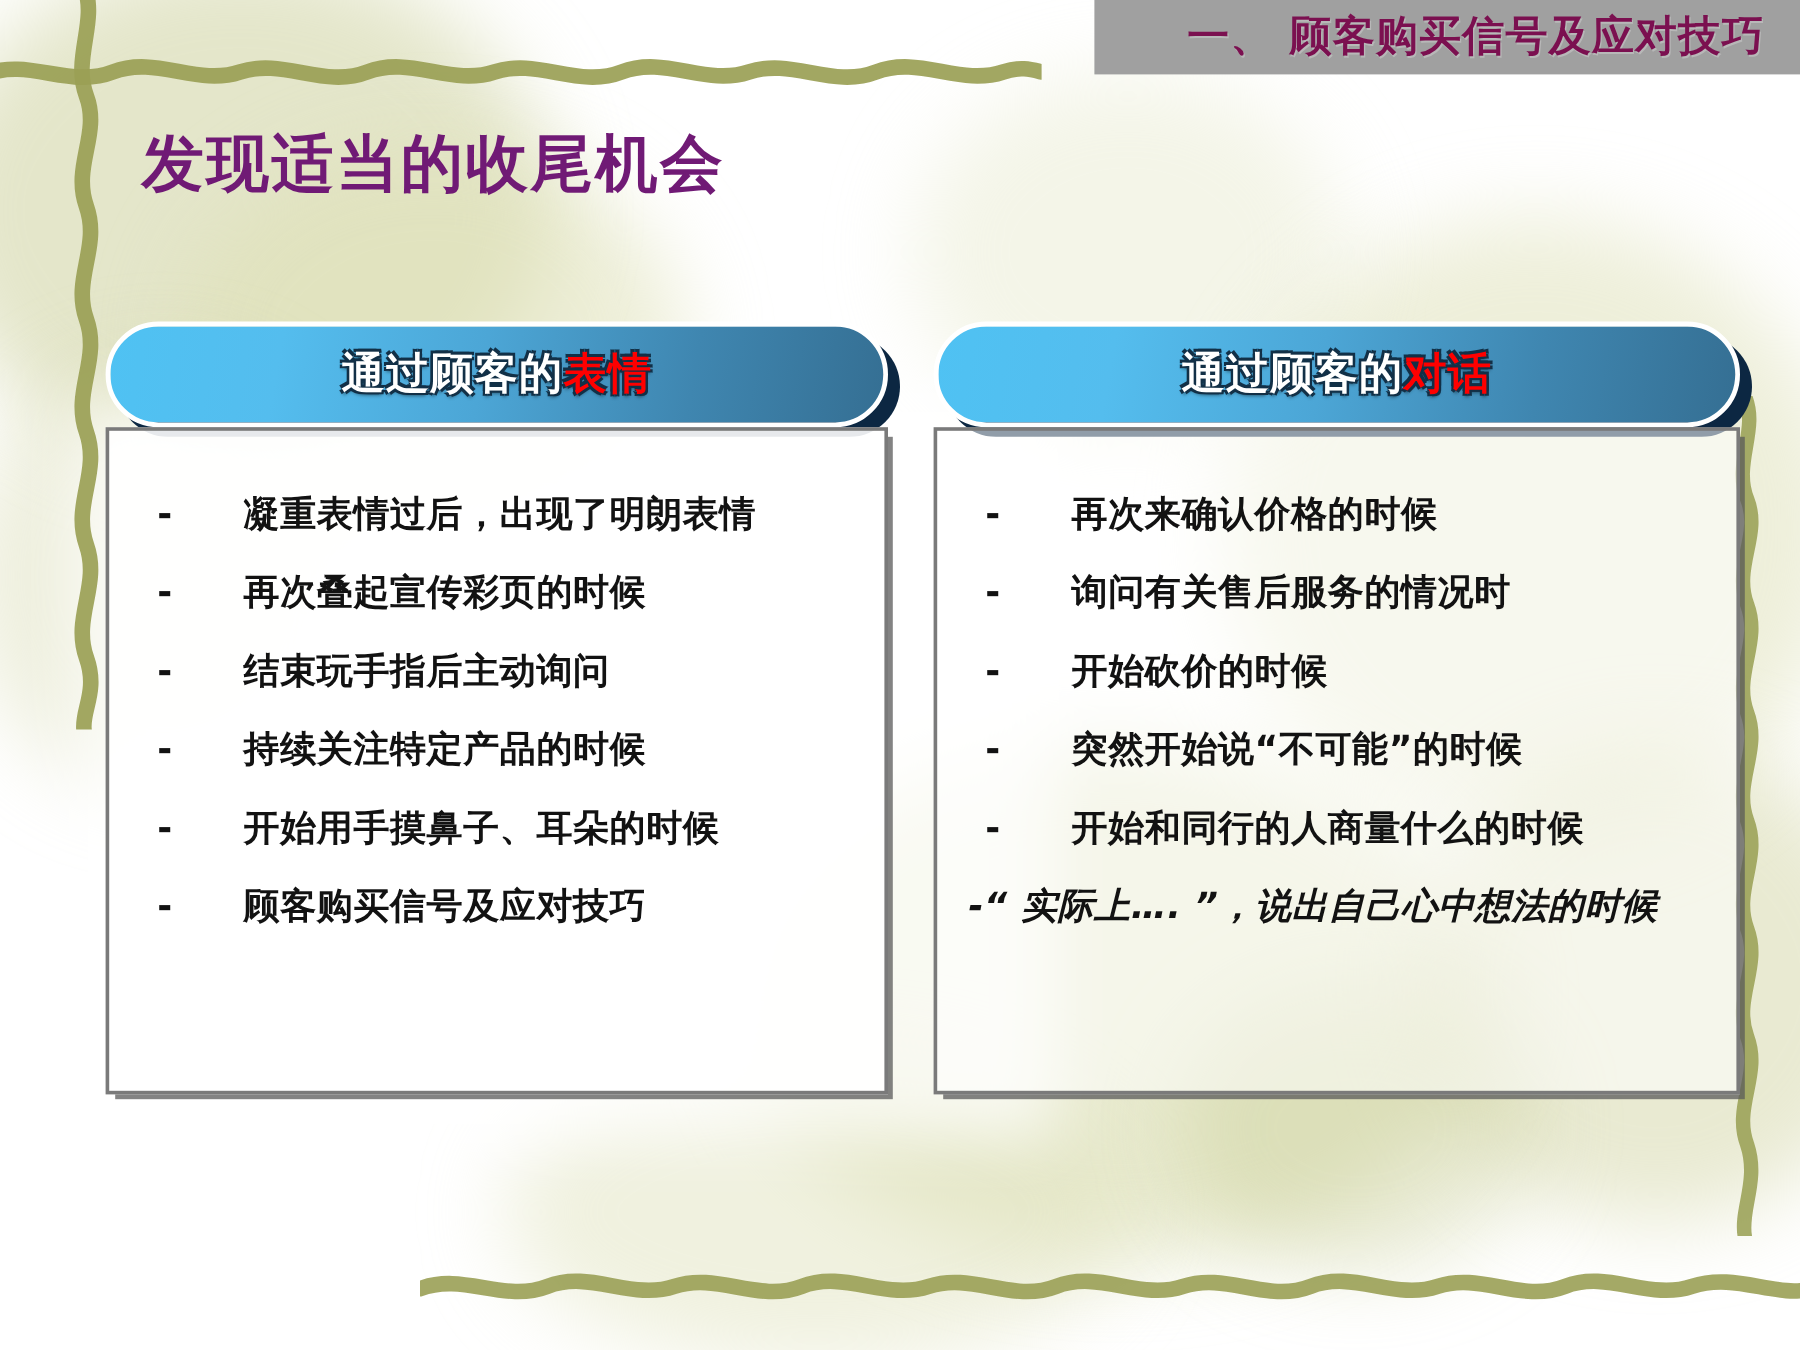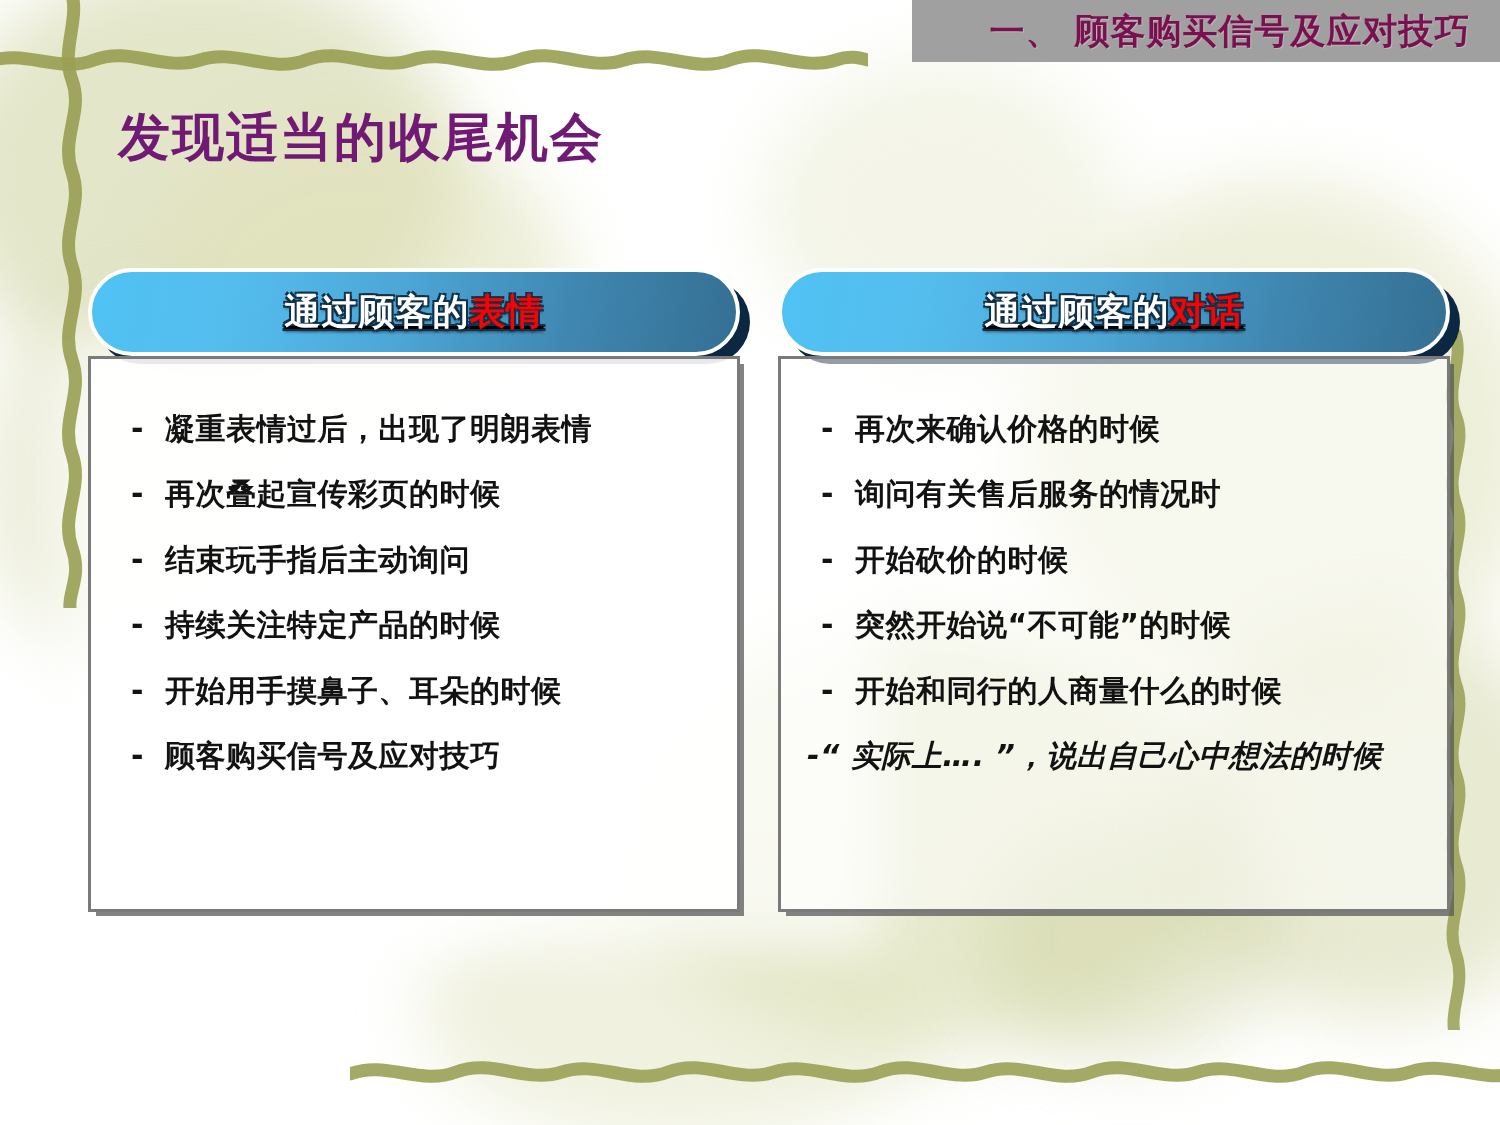--- a/index.html
+++ b/index.html
@@ -111,21 +111,20 @@
     position: absolute;
     left: 0; top: 0;
     width: 100%; height: 88px;
     border-radius: 46px;
     background: linear-gradient(100deg, #4fc2f3 0%, #54bdee 22%, #4ca6d6 48%, #3f86b0 75%, #356f93 100%);
     border: 4px solid #ffffff;
     box-sizing: border-box;
     display: flex;
     align-items: center;
     justify-content: center;
-    text-decoration: underline;
   }
   .pill-text {
     font-size: 36px;
     font-weight: bold;
     letter-spacing: 1px;
     white-space: nowrap;
     line-height: 1;
     text-shadow:
       -2px -2px 0 #123047,  2px -2px 0 #123047,
       -2px  2px 0 #123047,  2px  2px 0 #123047,
@@ -161,21 +160,21 @@
     margin: 0 0 30px 0;
     display: flex;
     align-items: flex-start;
     white-space: nowrap;
   }
   ul.bullets li .dash {
     flex: 0 0 auto;
     width: 34px;
     color: #121212;
   }
-  ul.bullets li .btext { flex: 1 1 auto; }
+  ul.bullets li .btext { flex: 1 1 auto; margin-left: 38px; }
 
   .col-left ul.bullets li { padding-left: 24px; }
   .col-right ul.bullets li { padding-left: 24px; }
 
   
   li.wrap {
     white-space: normal !important;
     display: block !important;
     padding-left: 10px !important;
     line-height: 1.30;

